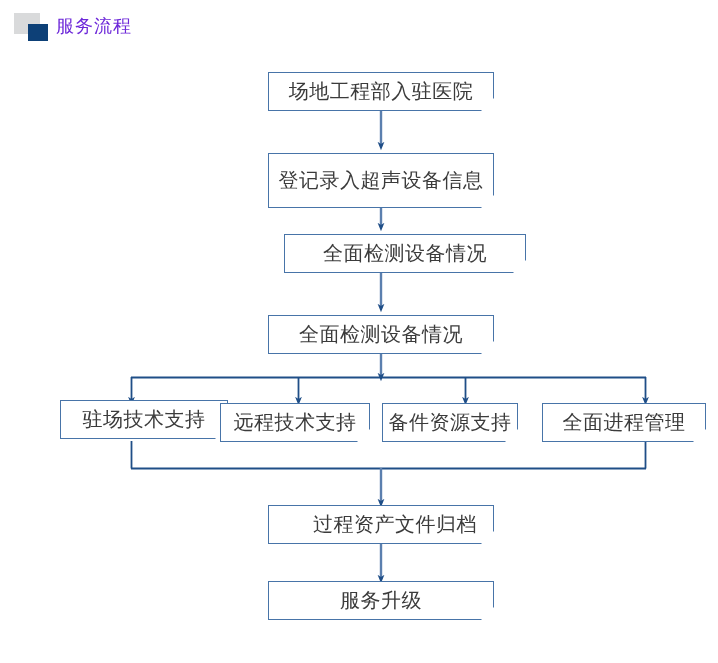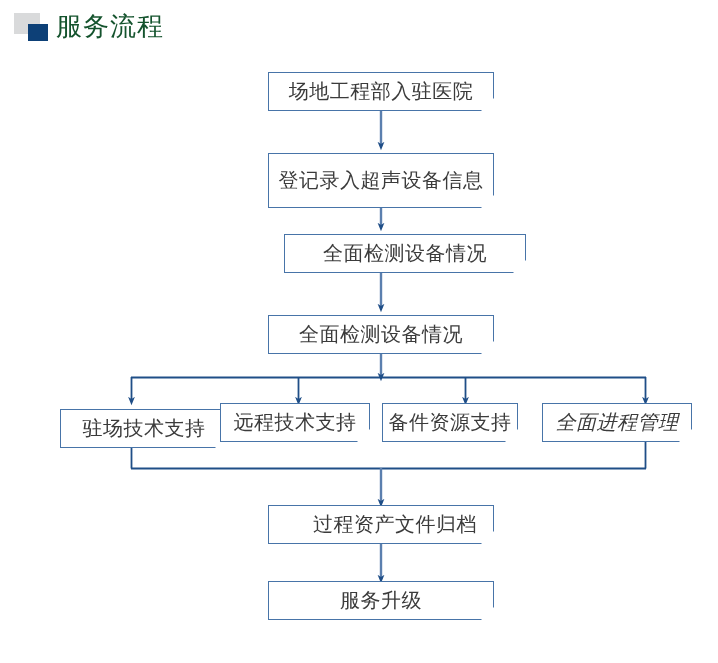--- a/index.html
+++ b/index.html
@@ -44,23 +44,23 @@
     left: 14px;
     top: 11px;
     width: 20px;
     height: 17px;
     background: #0d4077;
   }
   #header-title {
     position: absolute;
     left: 56px;
     top: 8px;
-    font-size: 26px;
+    font-size: 18px;
     line-height: 36px;
-    color: #14532d;
+    color: #6d28d9;
     letter-spacing: 1px;
     white-space: nowrap;
     font-weight: 400;
   }
 
   
   #flow {
     position: absolute;
     left: 0;
     top: 0;
@@ -178,39 +178,39 @@
     <span class="bevel-mask"></span>
     <span class="bevel"></span>
   </div>
 
   <div class="node" style="left:268px; top:315px; width:226px; height:39px;">
     <span class="node-label">全面检测设备情况</span>
     <span class="bevel-mask"></span>
     <span class="bevel"></span>
   </div>
 
-  <div class="node" style="left:60px; top:409px; width:168px; height:39px;">
+  <div class="node" style="left:60px; top:400px; width:168px; height:39px;">
     <span class="node-label">驻场技术支持</span>
     <span class="bevel-mask"></span>
     <span class="bevel"></span>
   </div>
 
   <div class="node" style="left:220px; top:403px; width:150px; height:39px;">
     <span class="node-label">远程技术支持</span>
     <span class="bevel-mask"></span>
     <span class="bevel"></span>
   </div>
 
   <div class="node" style="left:382px; top:403px; width:136px; height:39px;">
     <span class="node-label">备件资源支持</span>
     <span class="bevel-mask"></span>
     <span class="bevel"></span>
   </div>
 
-  <div class="node" style="left:542px; top:403px; width:150px; height:39px;font-style:italic;">
+  <div class="node" style="left:542px; top:403px; width:164px; height:39px;">
     <span class="node-label">全面进程管理</span>
     <span class="bevel-mask"></span>
     <span class="bevel"></span>
   </div>
 
   <div class="node" style="left:268px; top:505px; width:226px; height:39px;padding-left:28px;">
     <span class="node-label">过程资产文件归档</span>
     <span class="bevel-mask"></span>
     <span class="bevel"></span>
   </div>

